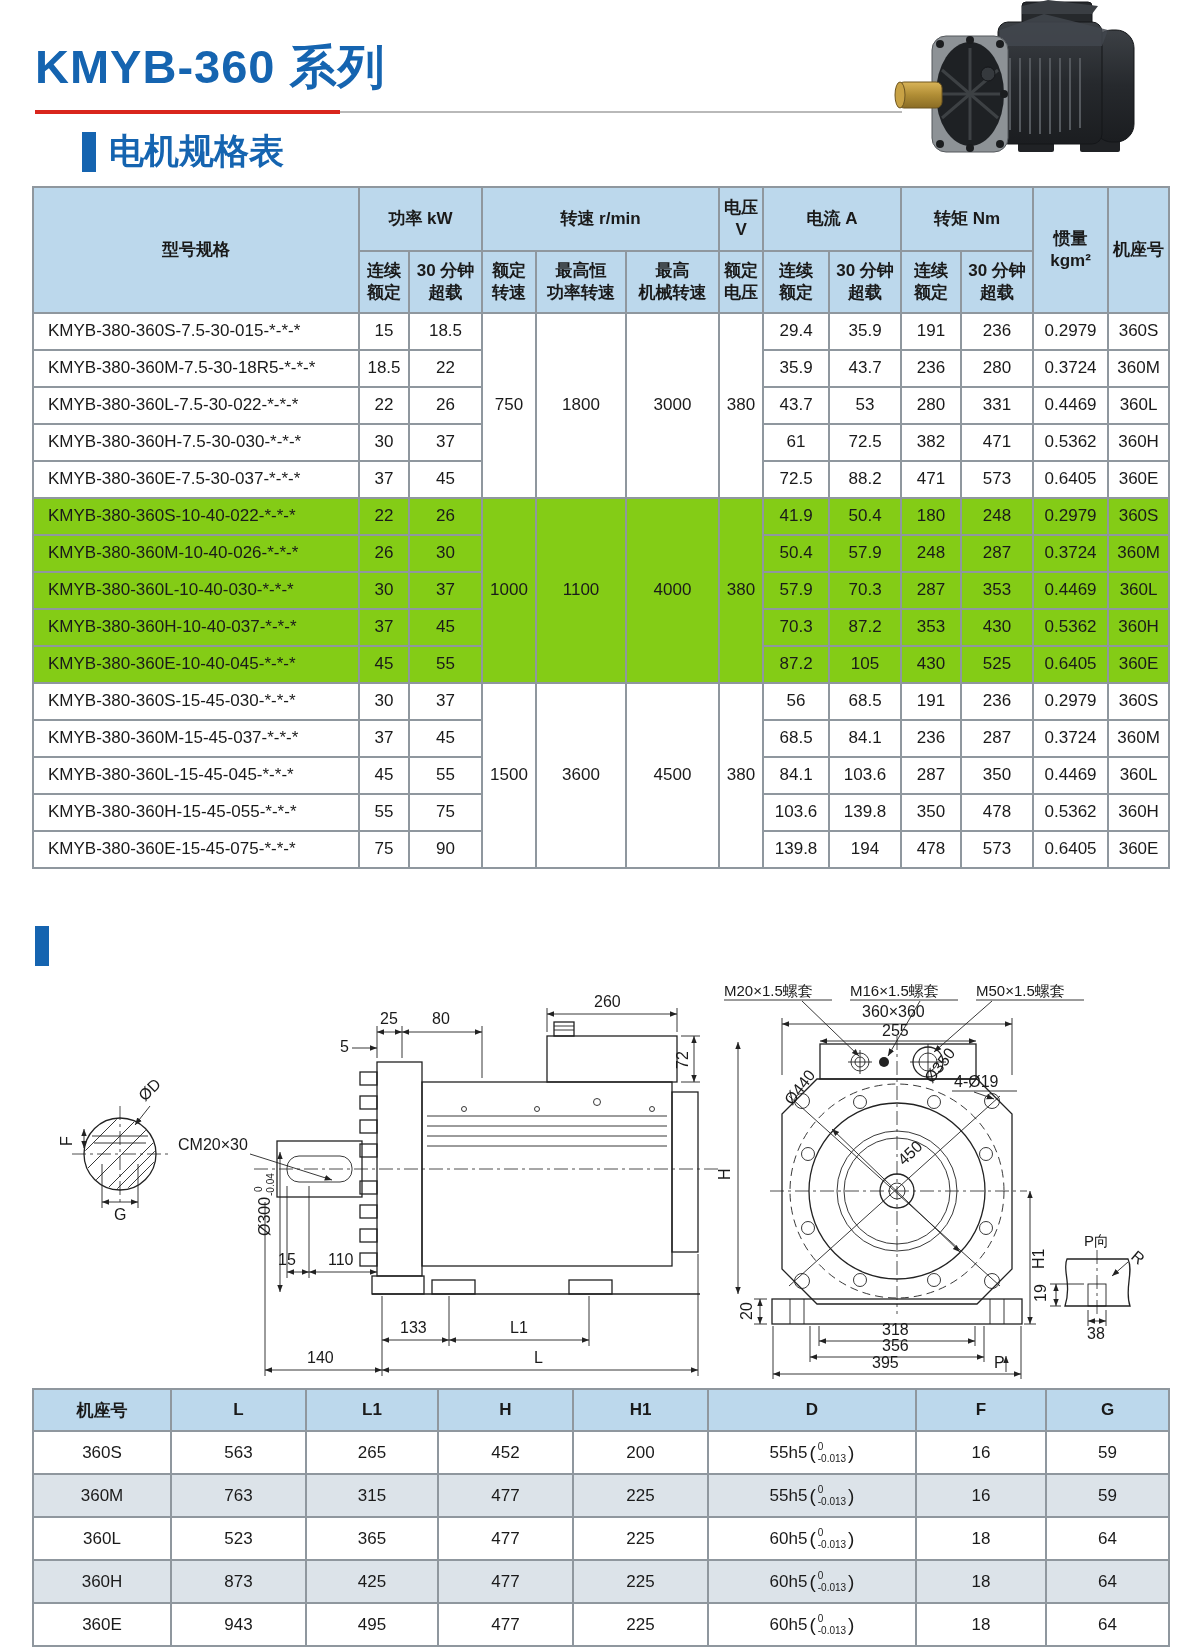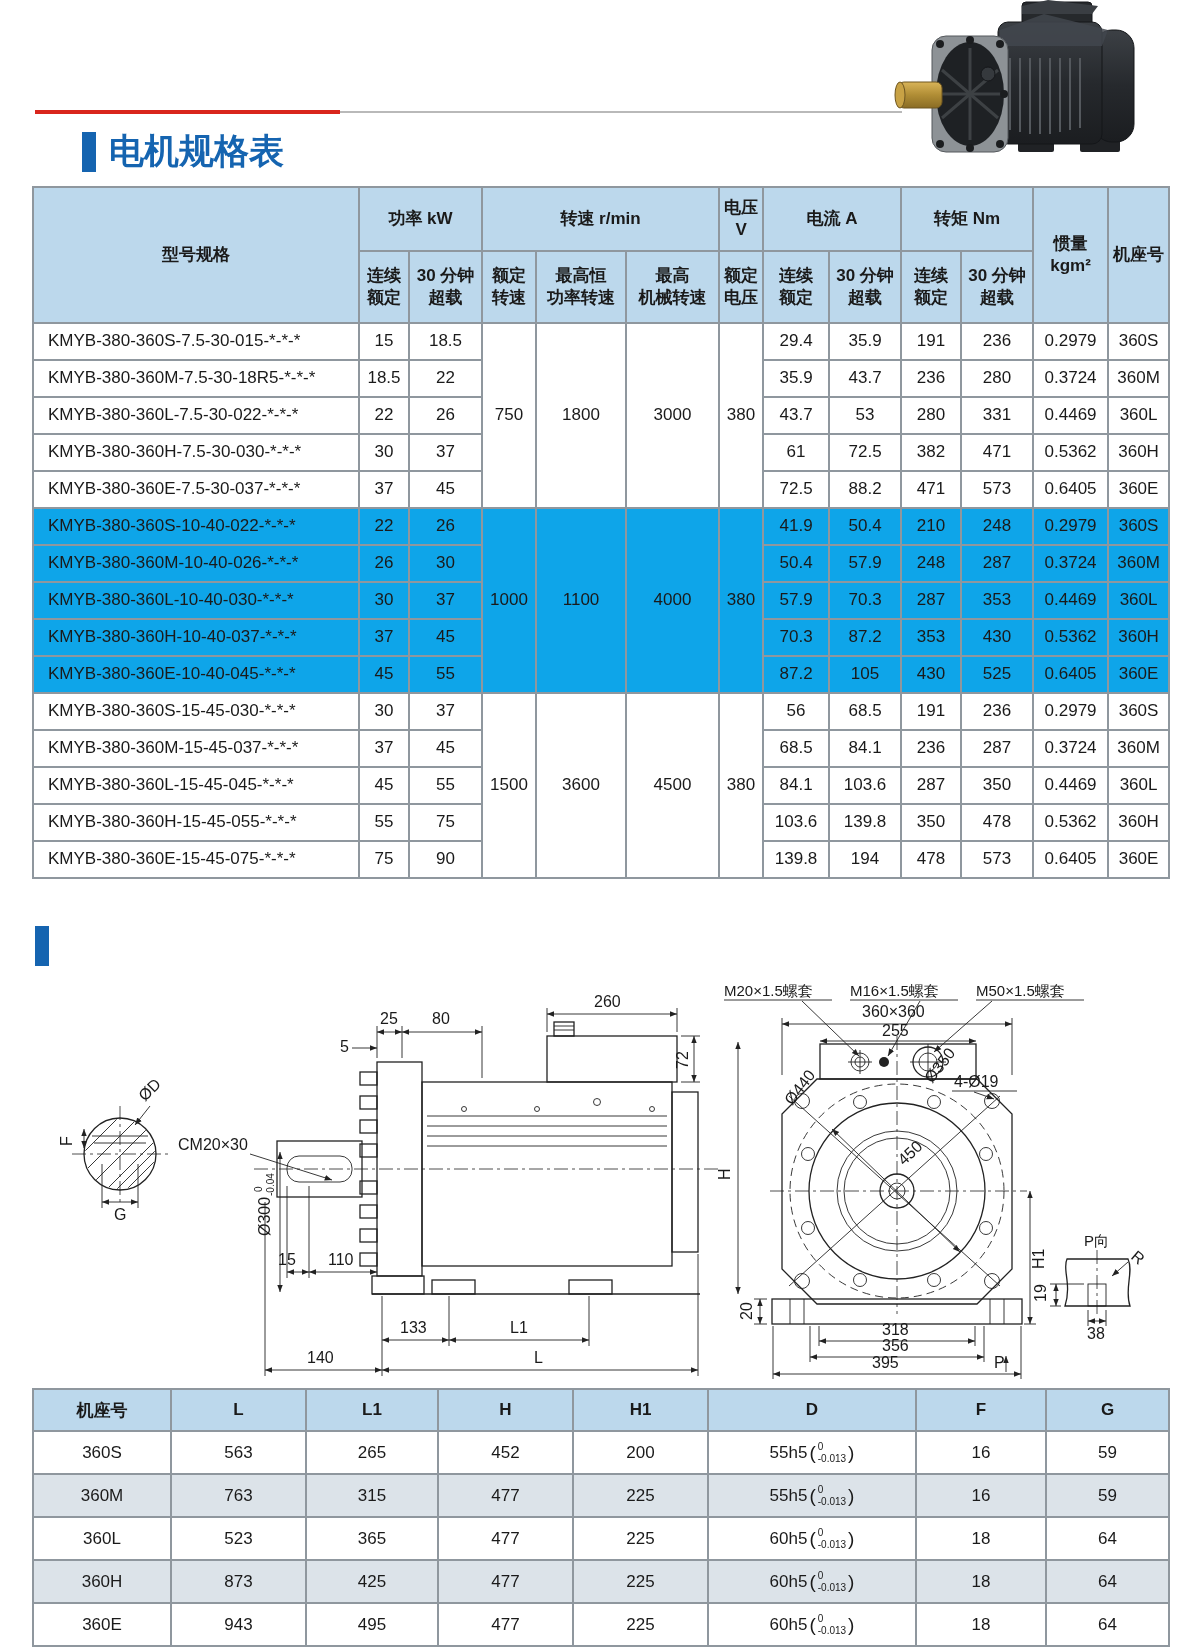--- a/index.html
+++ b/index.html
@@ -25,24 +25,24 @@
   table.spec {
     position:absolute; left:32px; top:186px; width:1136px;
     border-collapse:collapse; table-layout:fixed; font-size:17px;
   }
   table.spec th, table.spec td {
     border:2px solid #8f979e; text-align:center; vertical-align:middle;
     padding:0; line-height:1.3; overflow:hidden;
   }
   table.spec thead th { background:#bcd8ec; font-weight:700; font-size:17px; }
   table.spec thead tr.h1 { height:64px; }
-  table.spec thead tr.h2 { height:72px; }
+  table.spec thead tr.h2 { height:62px; }
   table.spec tbody tr { height:37px; }
   table.spec td.model { text-align:left; padding-left:14px; }
-  table.spec tbody tr.g2 td { background:#0ea5e9; }
+  table.spec tbody tr.g2 td { background:#84cc16; }
 
   
   table.dims {
     position:absolute; left:32px; top:1388px; width:1136px;
     border-collapse:collapse; table-layout:fixed; font-size:17px;
   }
   table.dims th, table.dims td {
     border:2px solid #8f979e; text-align:center; vertical-align:middle; padding:0;
   }
   table.dims thead tr { height:42px; }
@@ -64,20 +64,21 @@
   svg .lnt  { stroke:#222; stroke-width:0.9; fill:none; }
   svg .dl   { stroke:#222; stroke-width:0.9; fill:none; }
   svg .cl   { stroke:#222; stroke-width:0.8; fill:none; stroke-dasharray:14 4 3 4; }
   svg .dash { stroke:#222; stroke-width:0.9; fill:none; stroke-dasharray:8 5; }
 </style>
 </head>
 <body>
 
 <div id="page">
 
+  <div id="doc-title">KMYB-360 系列</div>
   <div id="rule-red"></div>
   <div id="rule-gray"></div>
 
   <svg id="motor-photo" width="270" height="160" viewBox="0 0 270 160">
     <defs>
       <linearGradient id="brass" x1="0" y1="0" x2="0" y2="1">
         <stop offset="0" stop-color="#d9b458"></stop>
           <stop offset="0.5" stop-color="#b08d35"></stop>
           <stop offset="1" stop-color="#8a6c24"></stop>
       </linearGradient>
@@ -274,21 +275,21 @@
       <tr class="g2">
         <td class="model">KMYB-380-360S-10-40-022-*-*-*</td>
         <td>22</td>
         <td>26</td>
         <td rowspan="5">1000</td>
         <td rowspan="5">1100</td>
         <td rowspan="5">4000</td>
         <td rowspan="5">380</td>
         <td>41.9</td>
         <td>50.4</td>
-        <td>210</td>
+        <td>180</td>
         <td>248</td>
         <td>0.2979</td>
         <td>360S</td>
       </tr>
       <tr class="g2">
           <td class="model">KMYB-380-360M-10-40-026-*-*-*</td>
           <td>26</td>
           <td>30</td>
           <td>50.4</td>
           <td>57.9</td>

